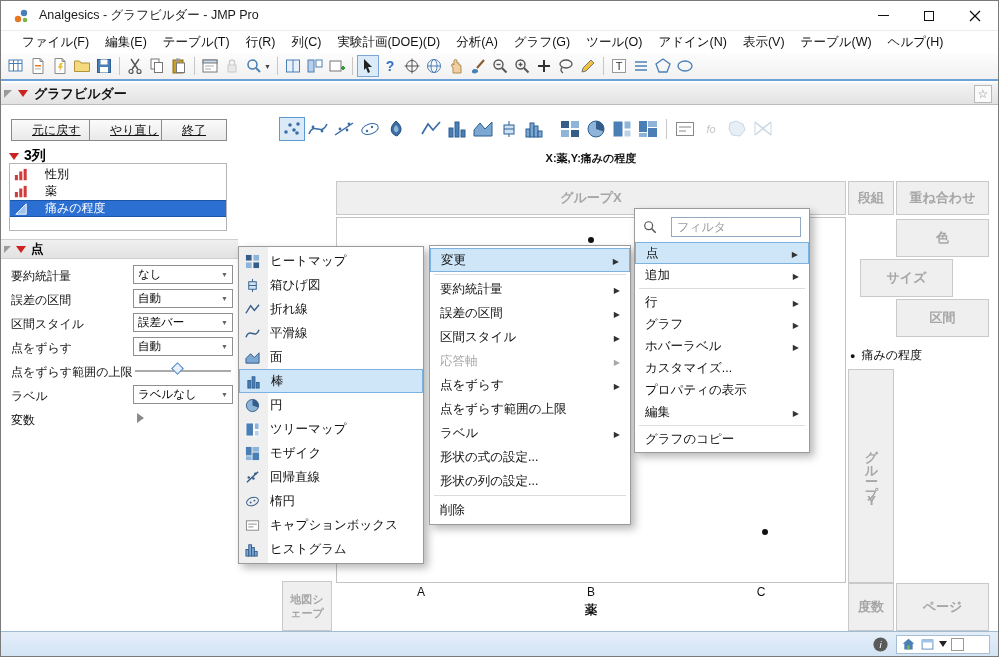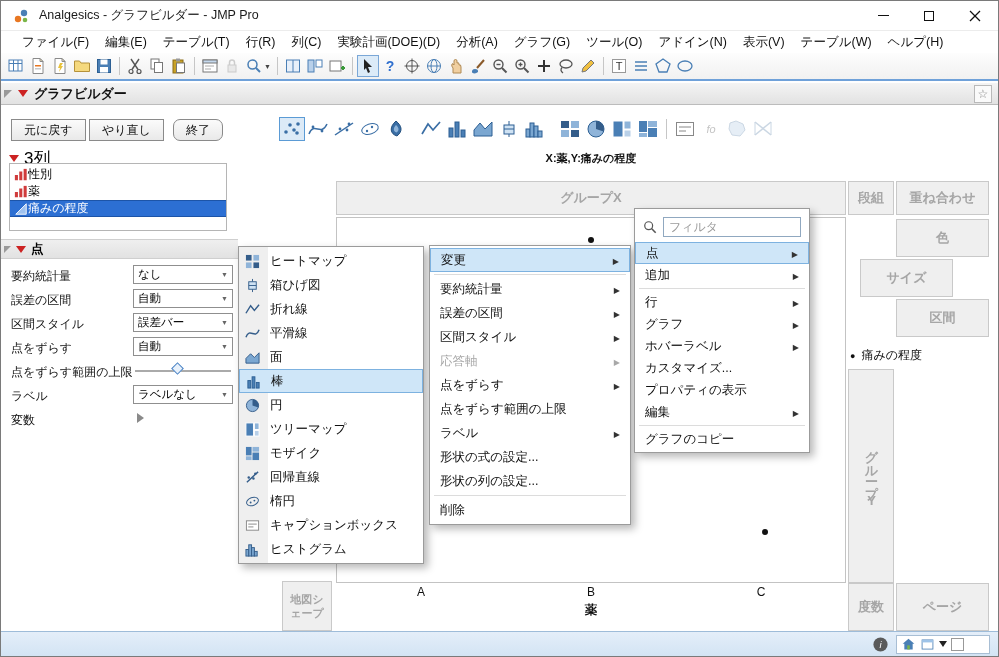--- a/index.html
+++ b/index.html
@@ -33,33 +33,33 @@
   .rpthdr { position:absolute; left:0; top:82px; right:0; height:22px; background:linear-gradient(#f4f4f4,#e2e2e2); border-bottom:1px solid #bcbcbc; display:flex; align-items:center; }
   .outline-corner { width:0; height:0; border-top:8px solid #9a9a9a; border-right:8px solid transparent; margin-left:3px; }
   .redtri { width:0; height:0; border-left:5px solid transparent; border-right:5px solid transparent; border-top:7px solid #cc2222; display:inline-block; }
   .rpthdr .redtri { margin-left:6px; }
   .rpt-title { margin-left:6px; font-size:13px; font-weight:bold; color:#111; }
   .starbtn { margin-left:auto; margin-right:6px; width:18px; height:18px; border:1px solid #b9b9b9; background:#fafafa; display:flex; align-items:center; justify-content:center; font-size:12px; color:#8a8a8a; }
 
   
   .content { position:absolute; left:0; top:104px; right:0; height:528px; background:#fff; }
 
-  .ctlbtn { position:absolute; top:14px; height:22px; border:1px solid #8a8a8a; background:linear-gradient(#fbfbfb,#e9e9e9); font-size:12px; padding:0 12px; font-family:inherit; color:#111; }
+  .ctlbtn { position:absolute; top:14px; height:22px; border:1px solid #8a8a8a; background:linear-gradient(#fbfbfb,#e9e9e9); font-size:12px; padding:0 20px; font-family:inherit; color:#111;text-decoration:underline; }
 
   .palette { position:absolute; left:278px; top:12px; display:flex; align-items:center; }
   .pbtn { width:26px; height:24px; display:flex; align-items:center; justify-content:center; border:1px solid transparent; }
   .pbtn.sel { border:1px solid #5b9bd5; background:#dceaf7; }
   .pbtn.dis { opacity:.35; }
   .pgap { width:9px; }
   .psep { width:1px; height:20px; background:#c6c6c6; margin:0 5px; }
 
   .col-hdr { position:absolute; left:8px; top:42px; display:flex; align-items:center; gap:5px; }
-  .col-hdr span.lbl { font-size:17px; font-weight:normal; }
+  .col-hdr span.lbl { font-size:14px; font-weight:bold; }
   .collist { position:absolute; left:8px; top:58px; width:218px; height:68px; background:#fff; border:1px solid #b5b5b5; padding-top:2px; }
-  .colrow { height:17px; display:flex; align-items:center; gap:0; padding-left:4px; font-size:12px; }
+  .colrow { height:17px; display:flex; align-items:center; gap:17px; padding-left:4px; font-size:12px; }
   .colrow.sel { background:#2c6fd3; color:#fff; border-top:1px solid #1c54a8; border-bottom:1px solid #1c54a8; }
 
   .phdr { position:absolute; left:0; top:134px; width:237px; height:20px; background:linear-gradient(#efefef,#e2e2e2); border-top:1px solid #cfcfcf; border-bottom:1px solid #cfcfcf; display:flex; align-items:center; }
   .phdr .outline-corner { border-top-width:7px; border-right-width:7px; }
   .phdr .redtri { margin-left:5px; }
   .phdr .lbl { margin-left:5px; font-size:12.5px; font-weight:bold; }
 
   .prow { position:absolute; left:0; width:237px; height:20px; }
   .prow .plabel { position:absolute; left:10px; top:3px; font-size:12px; color:#111; white-space:nowrap; }
   .combo { position:absolute; left:132px; top:0; width:100px; height:19px; border:1px solid #8f8f8f; background:#fff; font-size:11.5px; display:flex; align-items:center; padding:0 4px; }
@@ -87,21 +87,21 @@
   .subarrow::after { content:"▶"; font-size:8px; color:#333; }
   .mi.dis { color:#a8a8a8; }
   .mi.dis .subarrow::after { color:#a8a8a8; }
   .mi.hl { background:#cfe6f8; border:1px solid #7db2e0; }
   .msep { height:1px; background:#dcdcdc; margin:2px 4px; }
   .menu.m1 { left:237px; top:245px; width:186px; background:linear-gradient(to right,#efefef 0,#efefef 29px,#fff 29px); }
   .menu.m1 .mi { padding:0 8px 0 6px; gap:10px; }
   .menu.m2 { left:428px; top:244px; width:202px; }
   .menu.m3 { left:633px; top:207px; width:176px; }
   .m3 .mi { height:22px; }
-  .filterrow { display:flex; align-items:center; gap:6px; padding:6px 8px 5px 8px; }
+  .filterrow { display:flex; align-items:center; gap:14px; padding:6px 8px 5px 8px; }
   .filterrow input { flex:1; height:20px; border:1px solid #90a8c0; font-size:12px; padding:0 5px; font-family:inherit; color:#111; min-width:0; }
   .filterrow input::placeholder { color:#9a9a9a; }
 
   
   .statusbar { position:absolute; left:0; bottom:0; right:0; height:25px; background:linear-gradient(#e4eef9,#d3e4f4); border-top:1px solid #9ebcd9; display:flex; align-items:center; justify-content:flex-end; gap:7px; padding-right:8px; }
   .sb-panel { width:94px; height:19px; background:#fff; border:1px solid #a8bed4; display:flex; align-items:center; gap:4px; padding:0 4px; }
   .sb-caret { width:0; height:0; border-left:4px solid transparent; border-right:4px solid transparent; border-top:6px solid #222; }
   .sb-box { width:13px; height:13px; background:#fff; border:1px solid #999; }
   svg { display:block; }
 </style>
@@ -345,21 +345,21 @@
     <div class="outline-corner"></div>
     <span class="redtri"></span>
     <span class="rpt-title">グラフビルダー</span>
     <div class="starbtn">☆</div>
   </div>
 
   <div class="content">
 
     <button class="ctlbtn" style="left:10px;">元に戻す</button>
     <button class="ctlbtn" style="left:88px;">やり直し</button>
-    <button class="ctlbtn" style="left:172px;border-radius:7px;">終了</button>
+    <button class="ctlbtn" style="left:160px;">終了</button>
 
     <div class="palette">
       <div class="pbtn sel">
           <svg width="22" height="20" viewBox="0 0 22 20">
             <circle cx="5" cy="13" r="1.8" fill="#3a6ea5"></circle>
             <circle cx="9" cy="6" r="1.8" fill="#3a6ea5"></circle>
             <circle cx="13" cy="11" r="1.8" fill="#3a6ea5"></circle>
             <circle cx="17" cy="5" r="1.8" fill="#3a6ea5"></circle>
             <circle cx="16" cy="14" r="1.8" fill="#3a6ea5"></circle>
           </svg>

